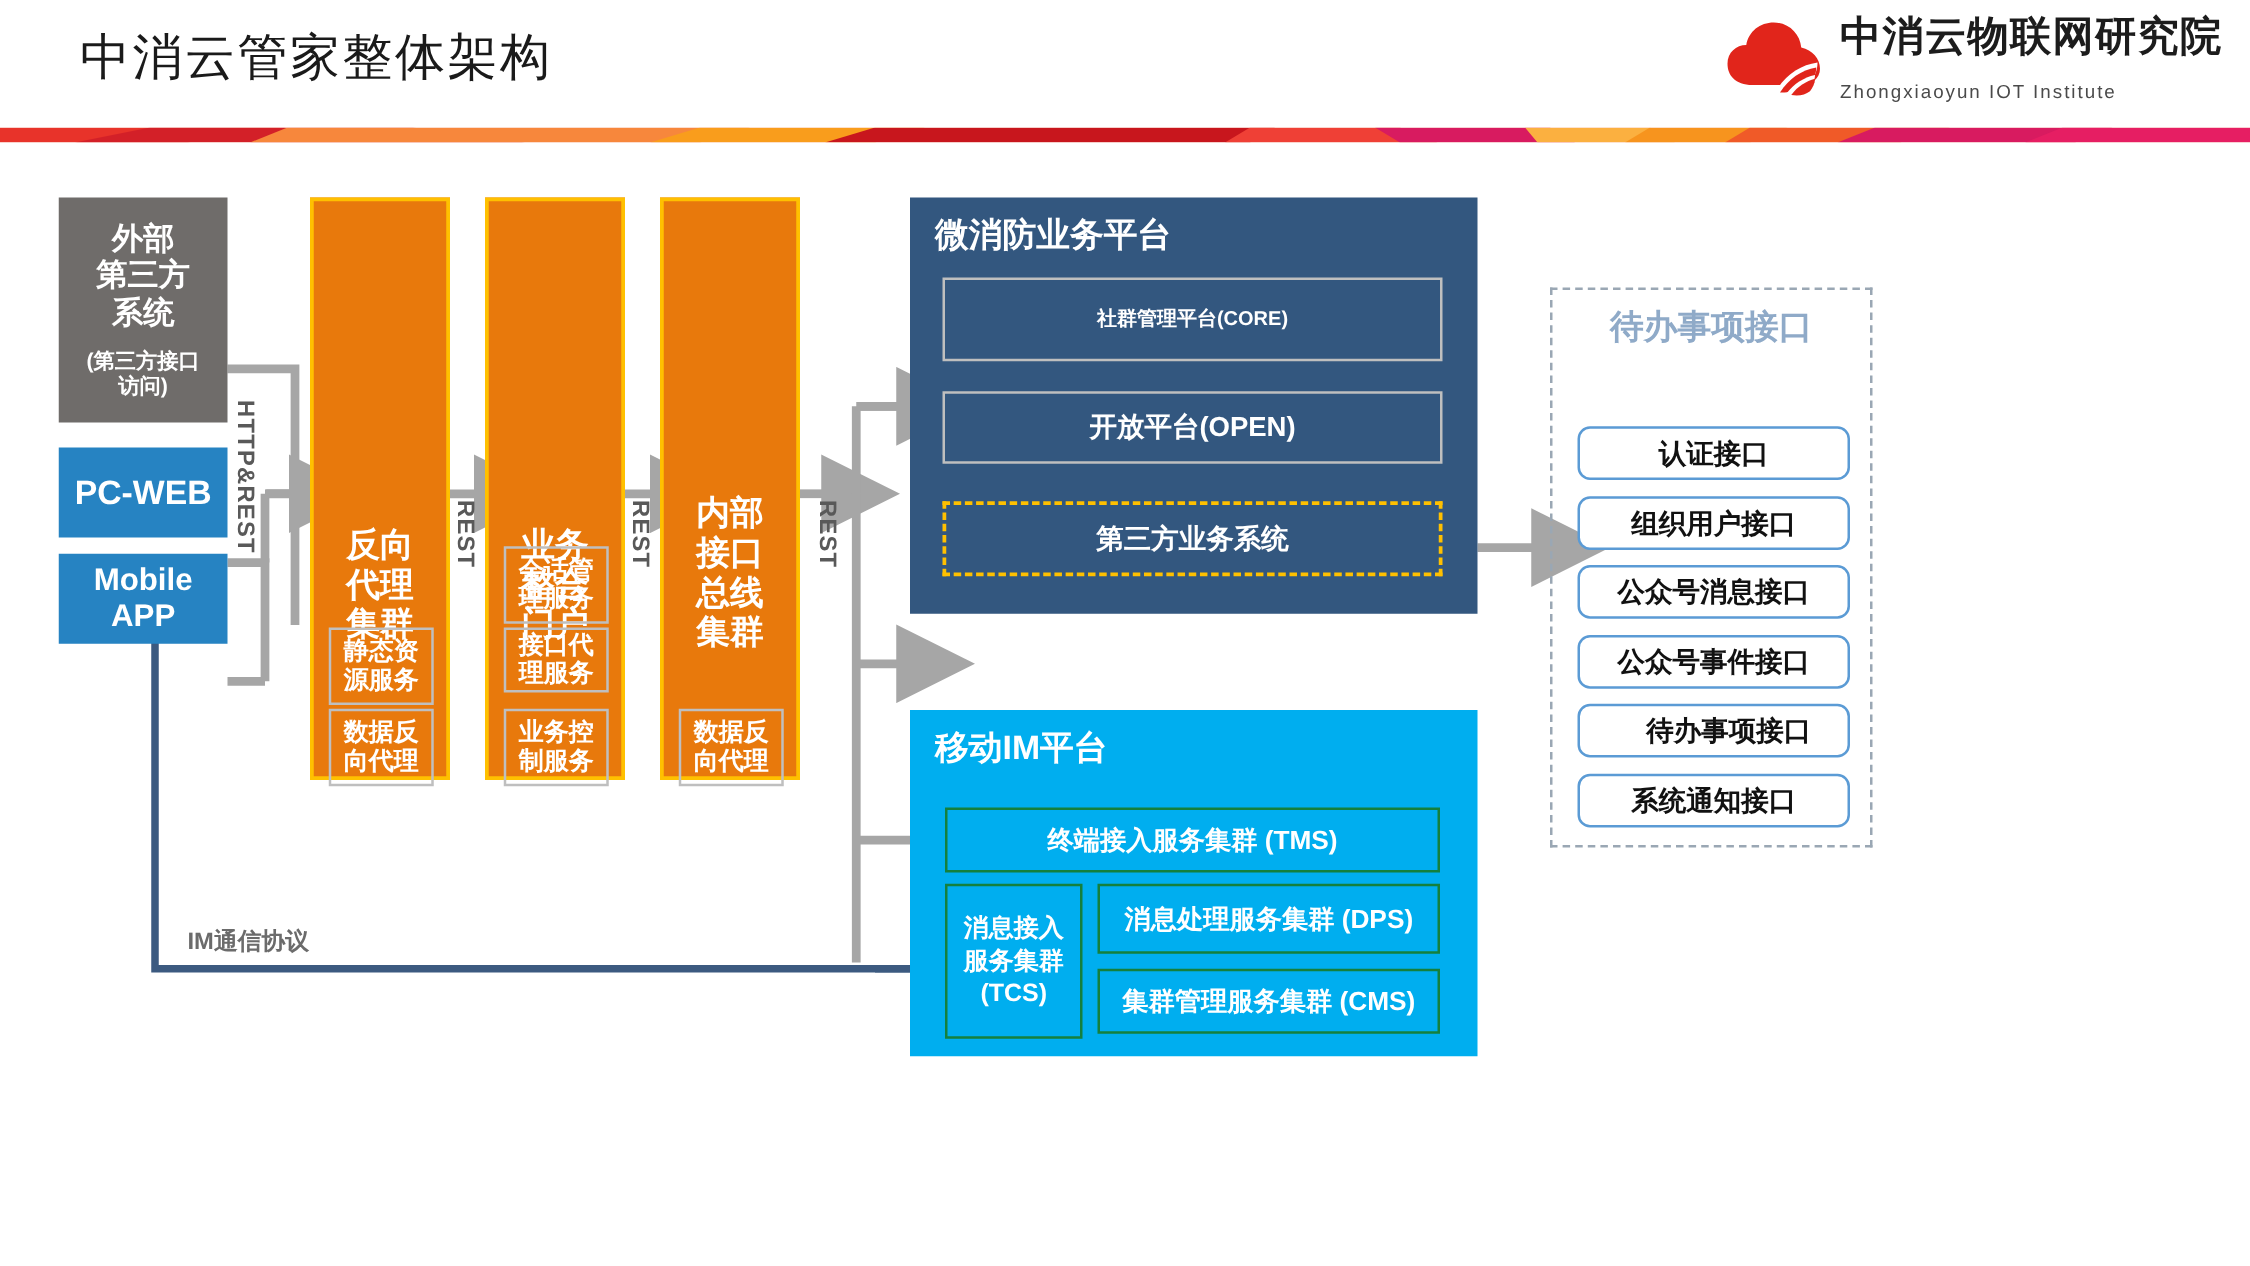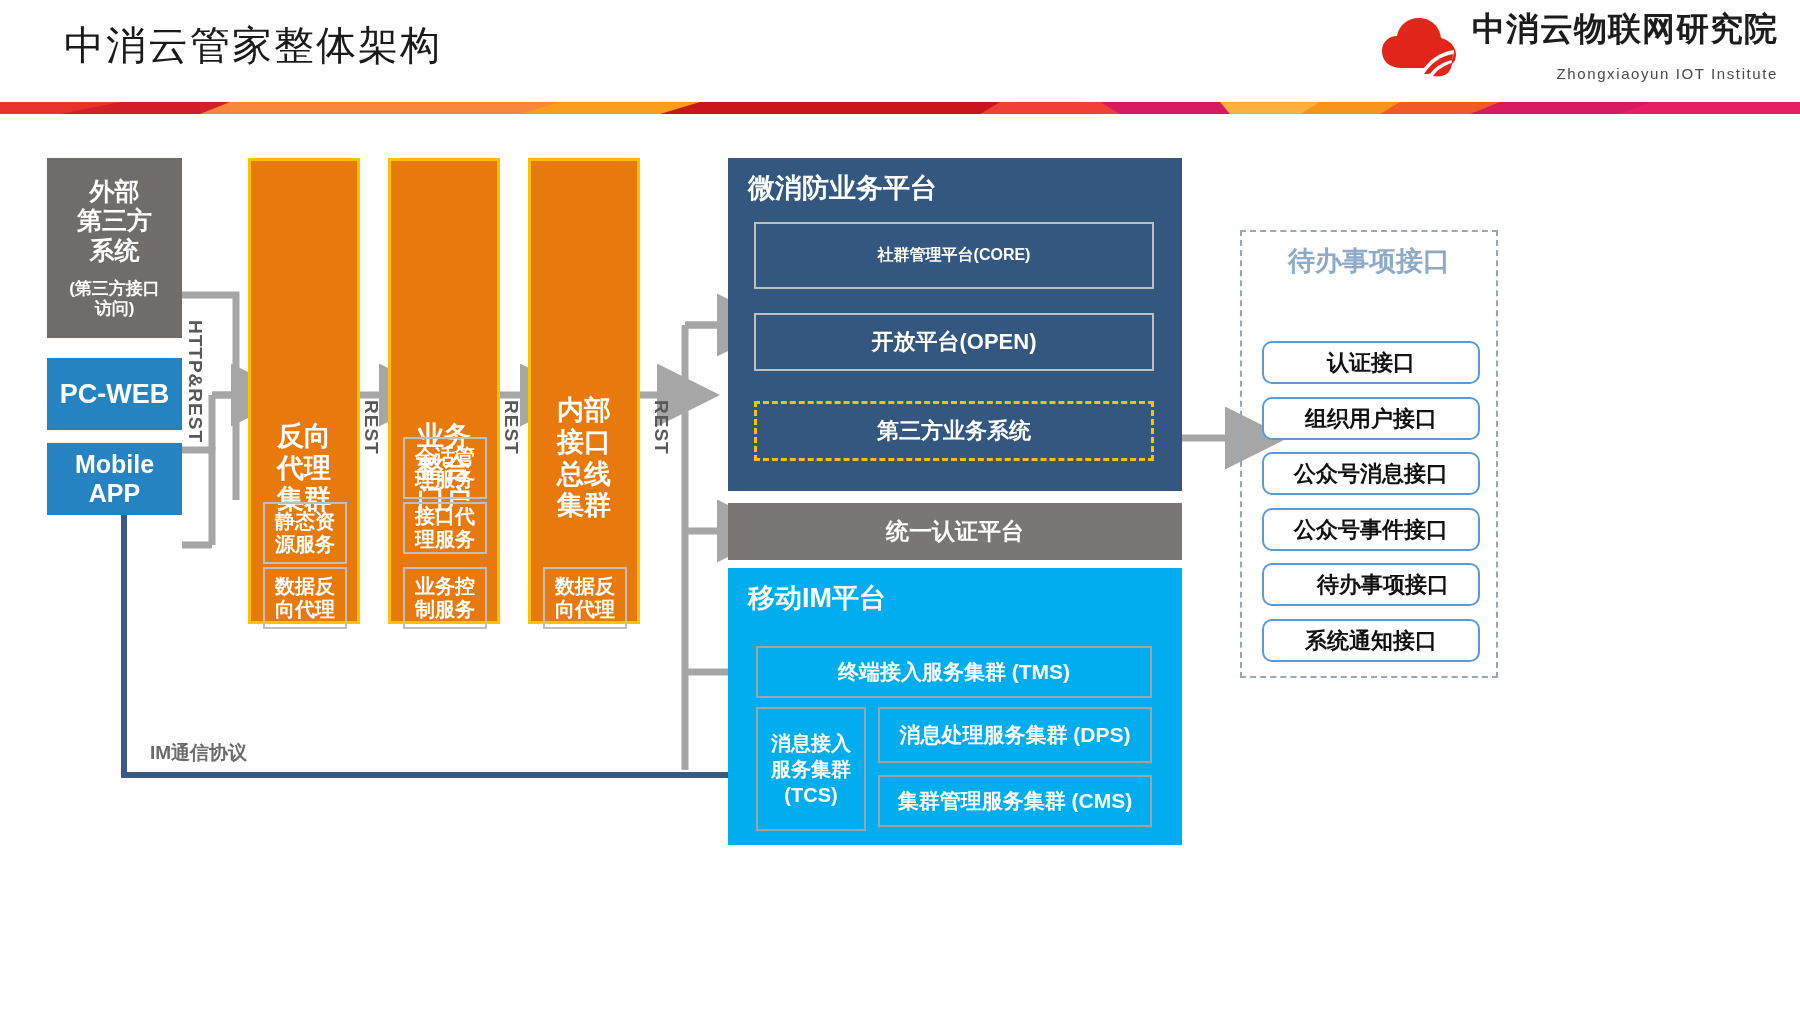--- a/index.html
+++ b/index.html
@@ -13,21 +13,21 @@
 
   
   .hdr-title {
     position: absolute; left: 64px; top: 18px;
     font-size: 40px; font-weight: 400; color: #1a1a1a; letter-spacing: 2px;
     white-space: nowrap;
   }
   .logo-wrap { position: absolute; right: 22px; top: 12px; display: flex; align-items: center; gap: 14px; }
   .logo-mark { width: 78px; height: 62px; position: relative; }
   .logo-txt-cn { font-size: 33px; font-weight: 700; color: #1c1c1c; letter-spacing: 1px; line-height: 1.05; }
-  .logo-txt-en { font-size: 15px; color: #4a4a4a; letter-spacing: 1.6px; text-align: right; margin-top: 18px; }
+  .logo-txt-en { font-size: 15px; color: #4a4a4a; letter-spacing: 1.6px; text-align: left; margin-top: 18px; }
 
   .banner { position: absolute; left: 0; top: 102px; width: 1800px; height: 12px; overflow: hidden; }
   .banner svg { display: block; }
 
   
   .box { position: absolute; display: flex; align-items: center; justify-content: center; text-align: center; }
   .lbl { line-height: 1.18; }
 
   .gray-box { background: #6f6c6a; color: #fff; }
   .blue-box { background: #2683c2; color: #fff; font-weight: 700; }
@@ -39,21 +39,21 @@
     border: 2px solid #bfbfbf; color: #fff; font-weight: 700;
     display: flex; align-items: center; justify-content: center; text-align: center;
     font-size: 20px; line-height: 1.15;
   }
 
   .panel-dkblue { background: #33577f; }
   .dk-sub { border: 2px solid #bfbfbf; color: #fff; font-weight: 700; display:flex; align-items:center; justify-content:center; }
   .dashed-yellow { border: 3px dashed #ffc000; color: #fff; font-weight: 700; display:flex; align-items:center; justify-content:center; }
 
   .panel-cyan { background: #00aeef; }
-  .cy-sub { border: 2px solid #a3a3a3; color: #fff; font-weight: 700; display:flex; align-items:center; justify-content:center; text-align:center; }
+  .cy-sub { border: 2px solid #15803d; color: #fff; font-weight: 700; display:flex; align-items:center; justify-content:center; text-align:center; }
 
   .panel-gray-bar { background: #7a7673; color: #fff; font-weight: 700; display:flex; align-items:center; justify-content:center; }
 
   .panel-title { position: absolute; color: #fff; font-weight: 700; }
 
   
   .dash-area { position: absolute; border: 2px dashed #9aa7b4; background: transparent; }
   .iface-box {
     position: absolute; border: 2px solid #5b9bd5; border-radius: 10px; background: #fff;
     color: #111; font-weight: 700; font-size: 22px;
@@ -246,23 +246,20 @@
   <div class="dk-sub" style="position:absolute; left:754px; top:222px; width:400px; height:67px; font-size:16px;">
     <span>社群管理平台(CORE)</span>
   </div>
   <div class="dk-sub" style="position:absolute; left:754px; top:313px; width:400px; height:58px; font-size:22px;">
     <span>开放平台(OPEN)</span>
   </div>
   <div class="dashed-yellow" style="position:absolute; left:754px; top:401px; width:400px; height:60px; font-size:22px;">
     <span>第三方业务系统</span>
   </div>
 
-  <div class="panel-gray-bar" style="position:absolute; left:728px; top:503px; width:454px; height:57px; font-size:23px;">
-    <span>统一认证平台</span>
-  </div>
 
   <div class="panel-cyan" style="position:absolute; left:728px; top:568px; width:454px; height:277px;"></div>
   <div class="panel-title" style="left:748px; top:580px; font-size:27px;">移动IM平台</div>
 
   <div class="cy-sub" style="position:absolute; left:756px; top:646px; width:396px; height:52px; font-size:21px;">
     <span>终端接入服务集群 (TMS)</span>
   </div>
   <div class="cy-sub" style="position:absolute; left:756px; top:707px; width:110px; height:124px; font-size:20px; line-height:1.3;">
     <div>
       <div>消息接入</div>

